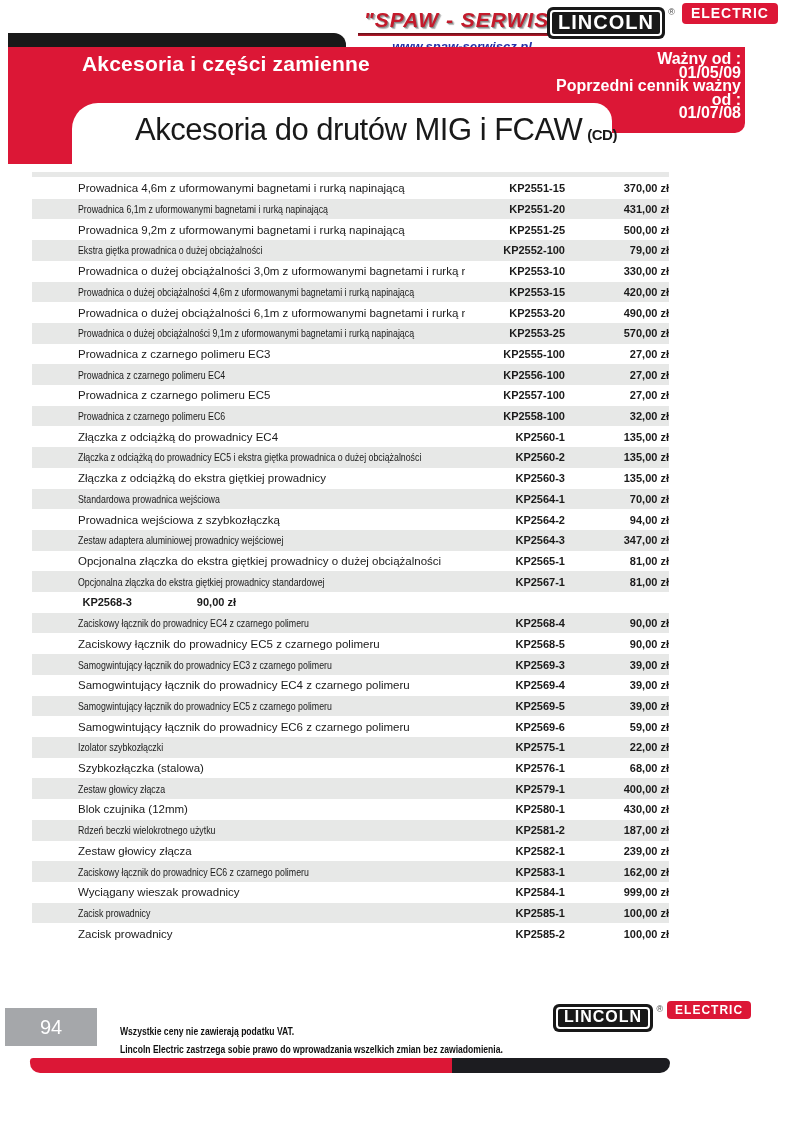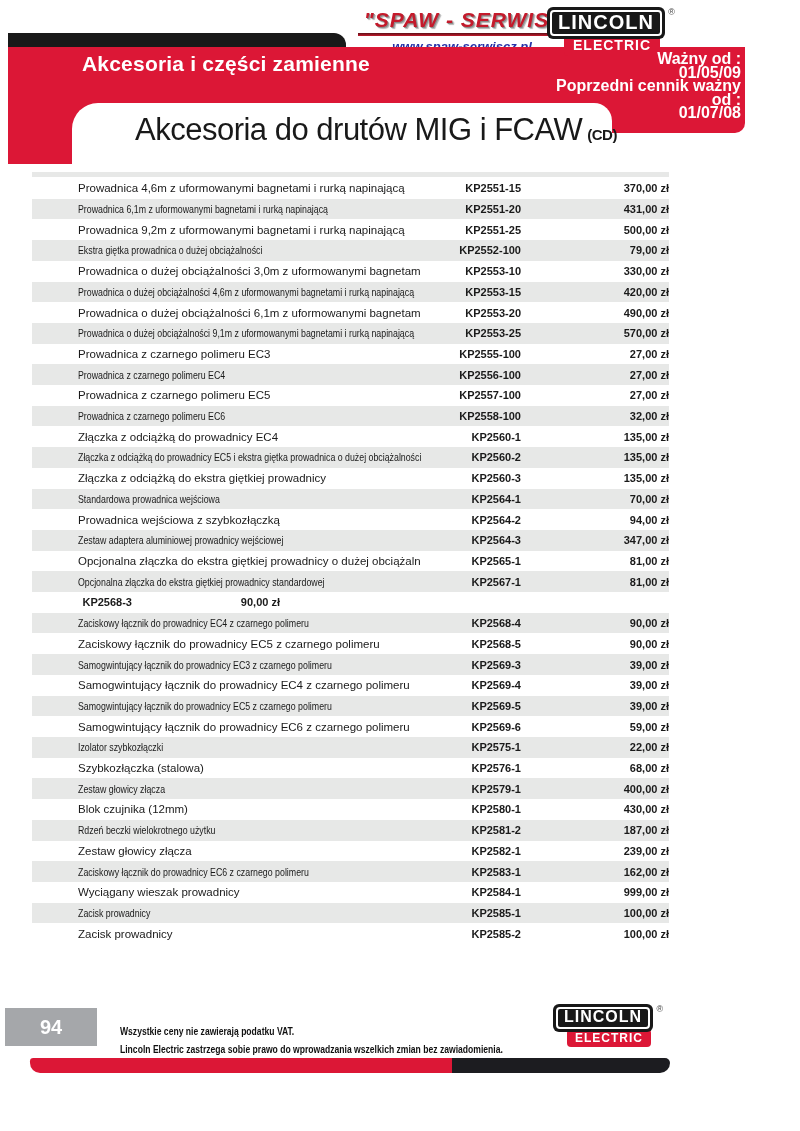--- a/index.html
+++ b/index.html
@@ -8,21 +8,21 @@
 
   
   .spaw{position:absolute;left:356px;top:8px;width:212px;text-align:center;}
   .spaw-name{font-size:21px;font-weight:bold;font-style:italic;color:#c41a2b;
              letter-spacing:1px;white-space:nowrap;
              text-shadow:1px 1px 0 #8c8c8c,2px 2px 1px #b5b5b5;}
   .spaw-rule{height:3px;background:linear-gradient(#5c0f18,#c41a2b);margin:1px 2px 3px;}
   .spaw-www{font-size:13px;font-weight:bold;font-style:italic;color:#2733a8;
             text-decoration:underline;}
 
-  .lincoln{display:flex;flex-direction:column;align-items:flex-start;}
+  .lincoln{display:flex;align-items:flex-start;}
   .lincoln-top{position:absolute;left:547px;top:7px;}
   .lincoln-black{position:relative;z-index:2;display:inline-block;background:#181818;border-radius:6px;padding:3px;}
   .lincoln-black-inner{display:block;border:2px solid #fff;border-radius:4px;padding:0 6px 1px;
                        color:#fff;font-weight:bold;letter-spacing:1px;line-height:1.05;}
   .lincoln-top .lincoln-black-inner{font-size:20px;}
   .lincoln-reg{position:absolute;right:-10px;top:0;font-size:9px;color:#444;}
   .lincoln-red{position:relative;z-index:1;display:inline-block;margin:-4px 0 0 17px;
                background:#dc1736;border-radius:4px;color:#fff;font-weight:bold;
                text-align:right;padding:2px 9px 3px;letter-spacing:1px;}
   .lincoln-top .lincoln-red{font-size:14px;}
@@ -48,25 +48,25 @@
 
   
   .table{position:absolute;left:32px;top:172px;width:637px;}
   .table-strip{height:5px;background:#e7e8e7;margin-bottom:1px;}
   .row{height:20.71px;display:flex;align-items:center;font-size:11px;}
   .rows .row:nth-child(even){background:#e7e8e7;}
   .desc{flex:1;padding-left:46px;white-space:nowrap;overflow:hidden;}
   .desc span{display:inline-block;font-size:11.5px;}
   .rows .row:nth-child(even) .desc span{transform:scaleX(0.8);transform-origin:left center;font-size:11px;}
   .code{width:100px;font-weight:bold;text-align:right;}
-  .price{width:104px;font-weight:bold;text-align:right;padding-left:44px;}
+  .price{width:104px;font-weight:bold;text-align:right;}
 
   
   .page-num{position:absolute;left:5px;top:1008px;width:92px;height:38px;background:#a5a7aa;
-            color:#fff;font-size:20px;font-weight:bold;display:flex;align-items:center;justify-content:center;}
+            color:#fff;font-size:20px;font-weight:normal;display:flex;align-items:center;justify-content:center;}
   .notes{position:absolute;left:120px;top:1023px;font-size:11px;font-weight:bold;color:#111;
          line-height:17.5px;white-space:nowrap;transform:scaleX(0.78);transform-origin:left top;}
   .footer-bar{position:absolute;left:30px;top:1058px;width:640px;height:15px;
               border-radius:4px 6px 12px 12px;
               background:linear-gradient(90deg,#dc1736 0,#dc1736 66%,#1c1c20 66%,#1c1c20 100%);}
 </style>
 </head>
 <body>
 
 <div class="page">

